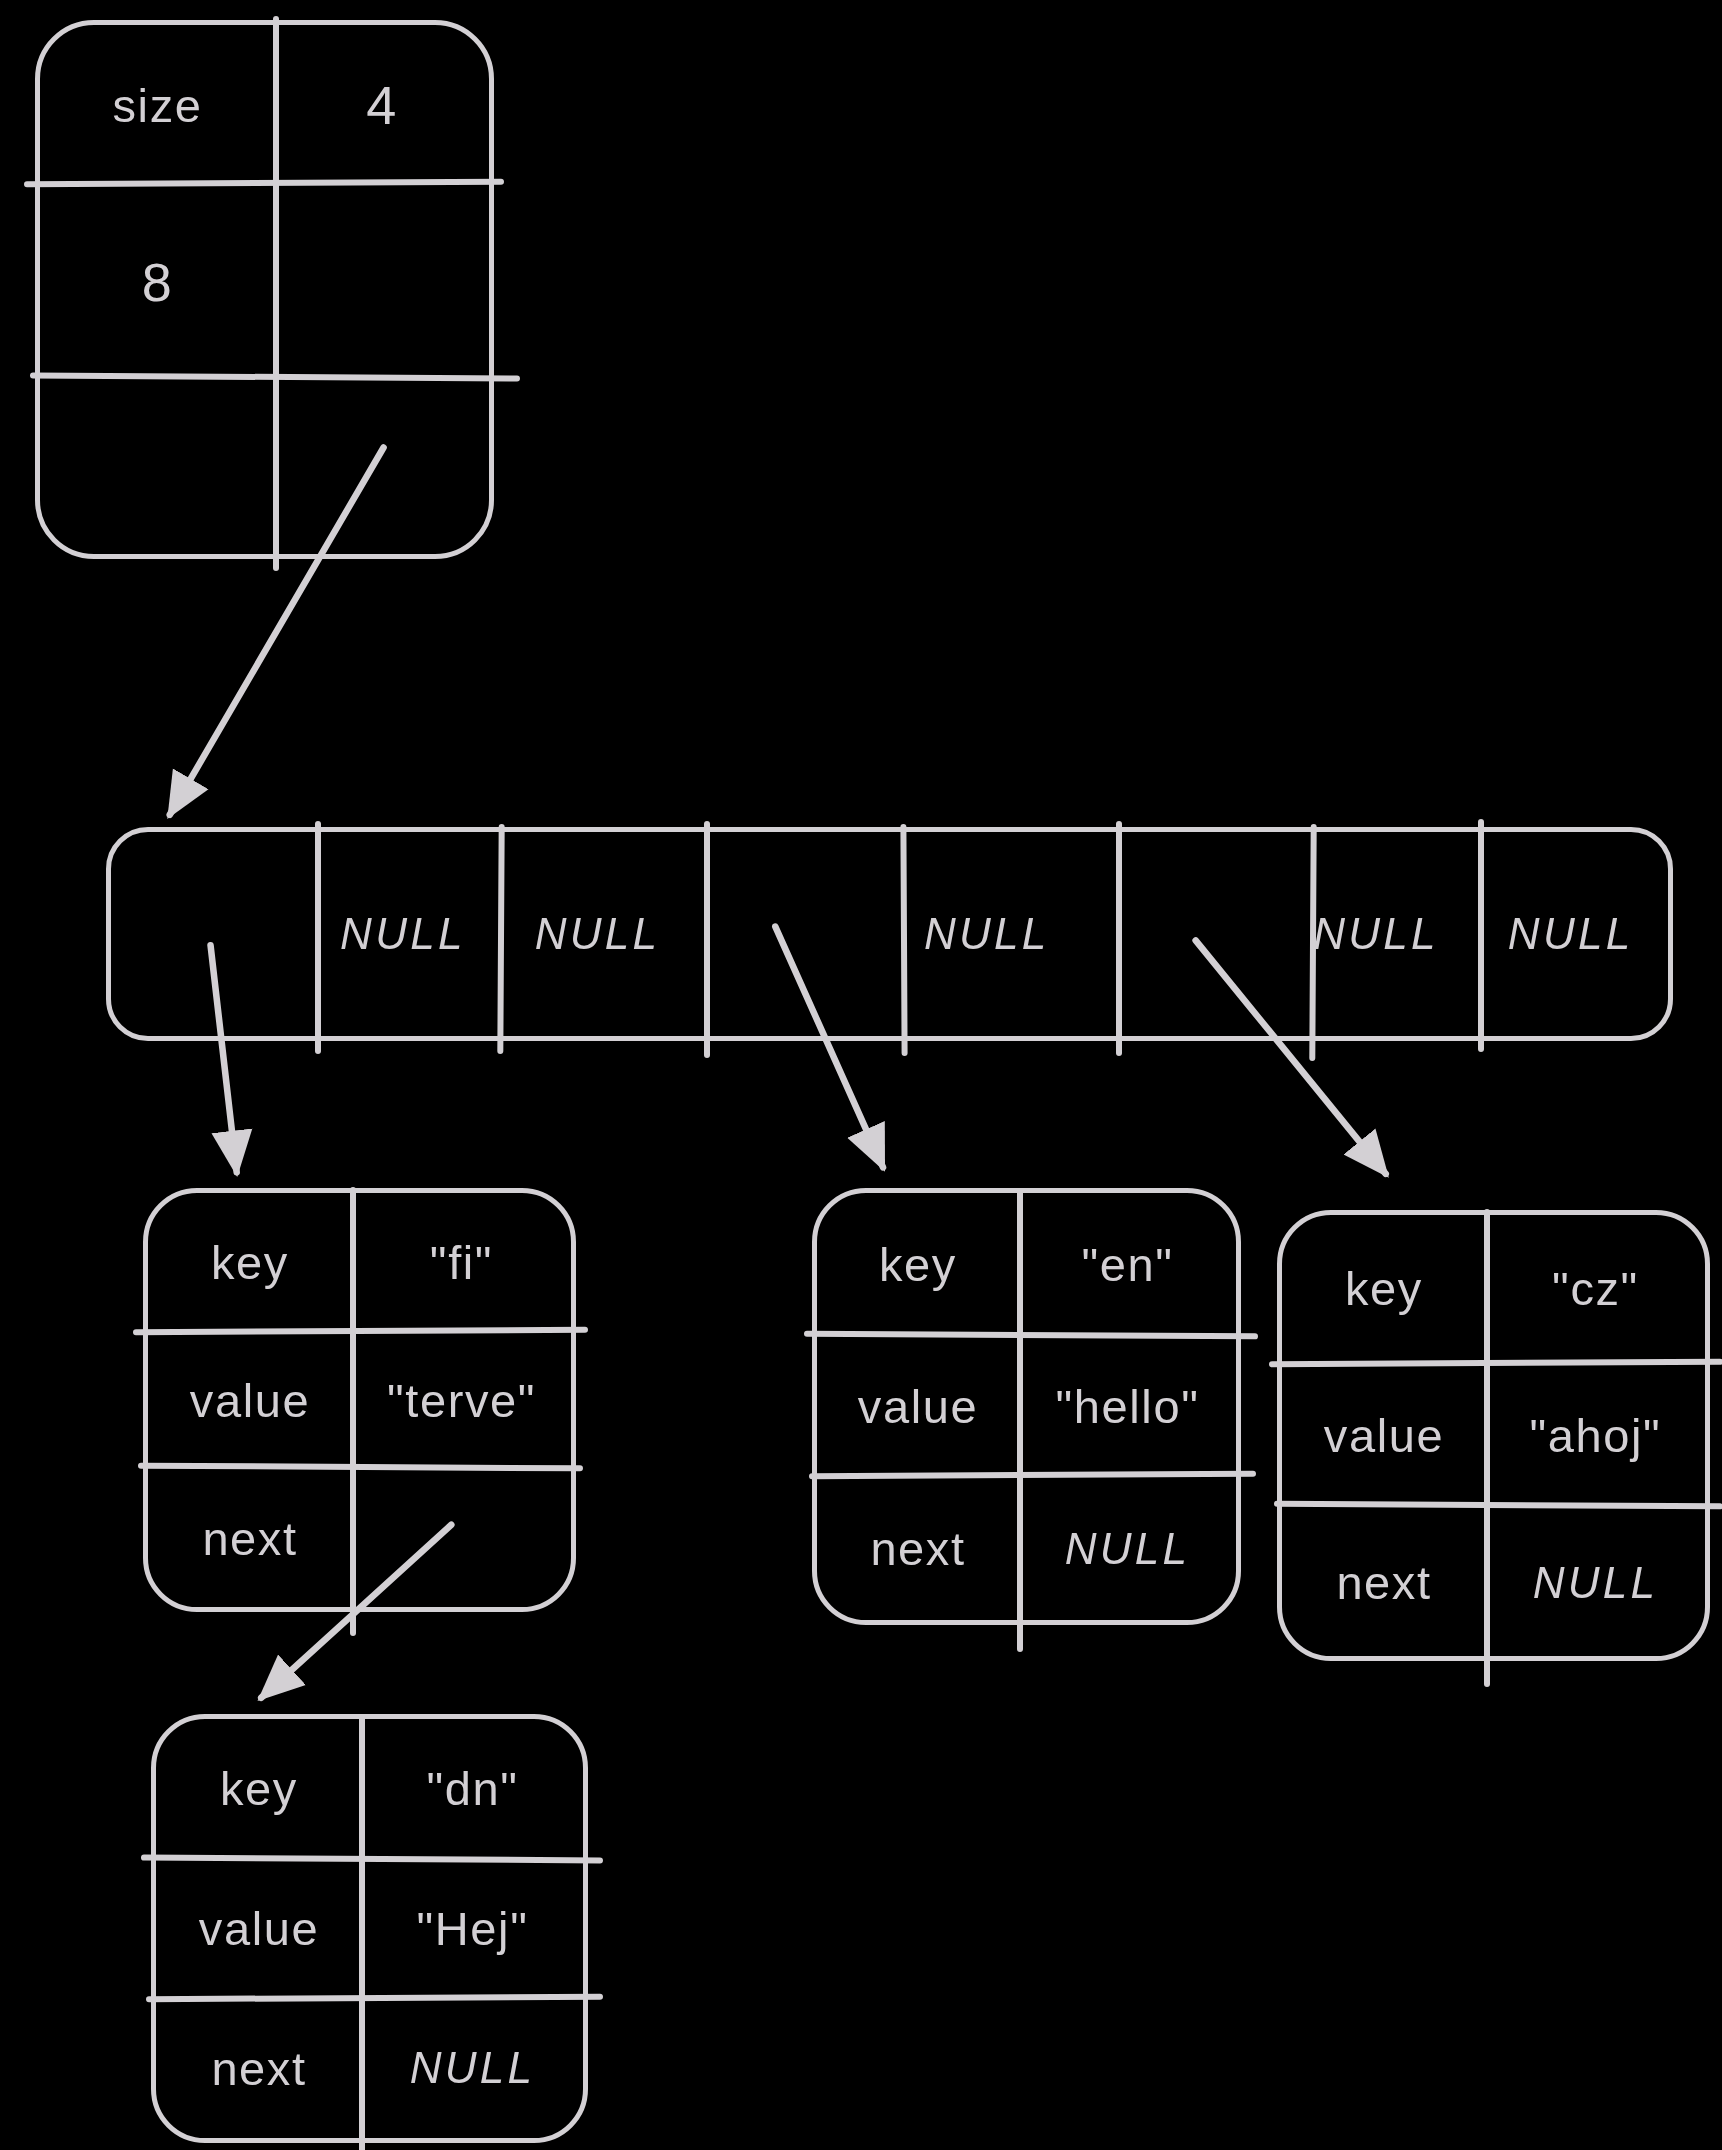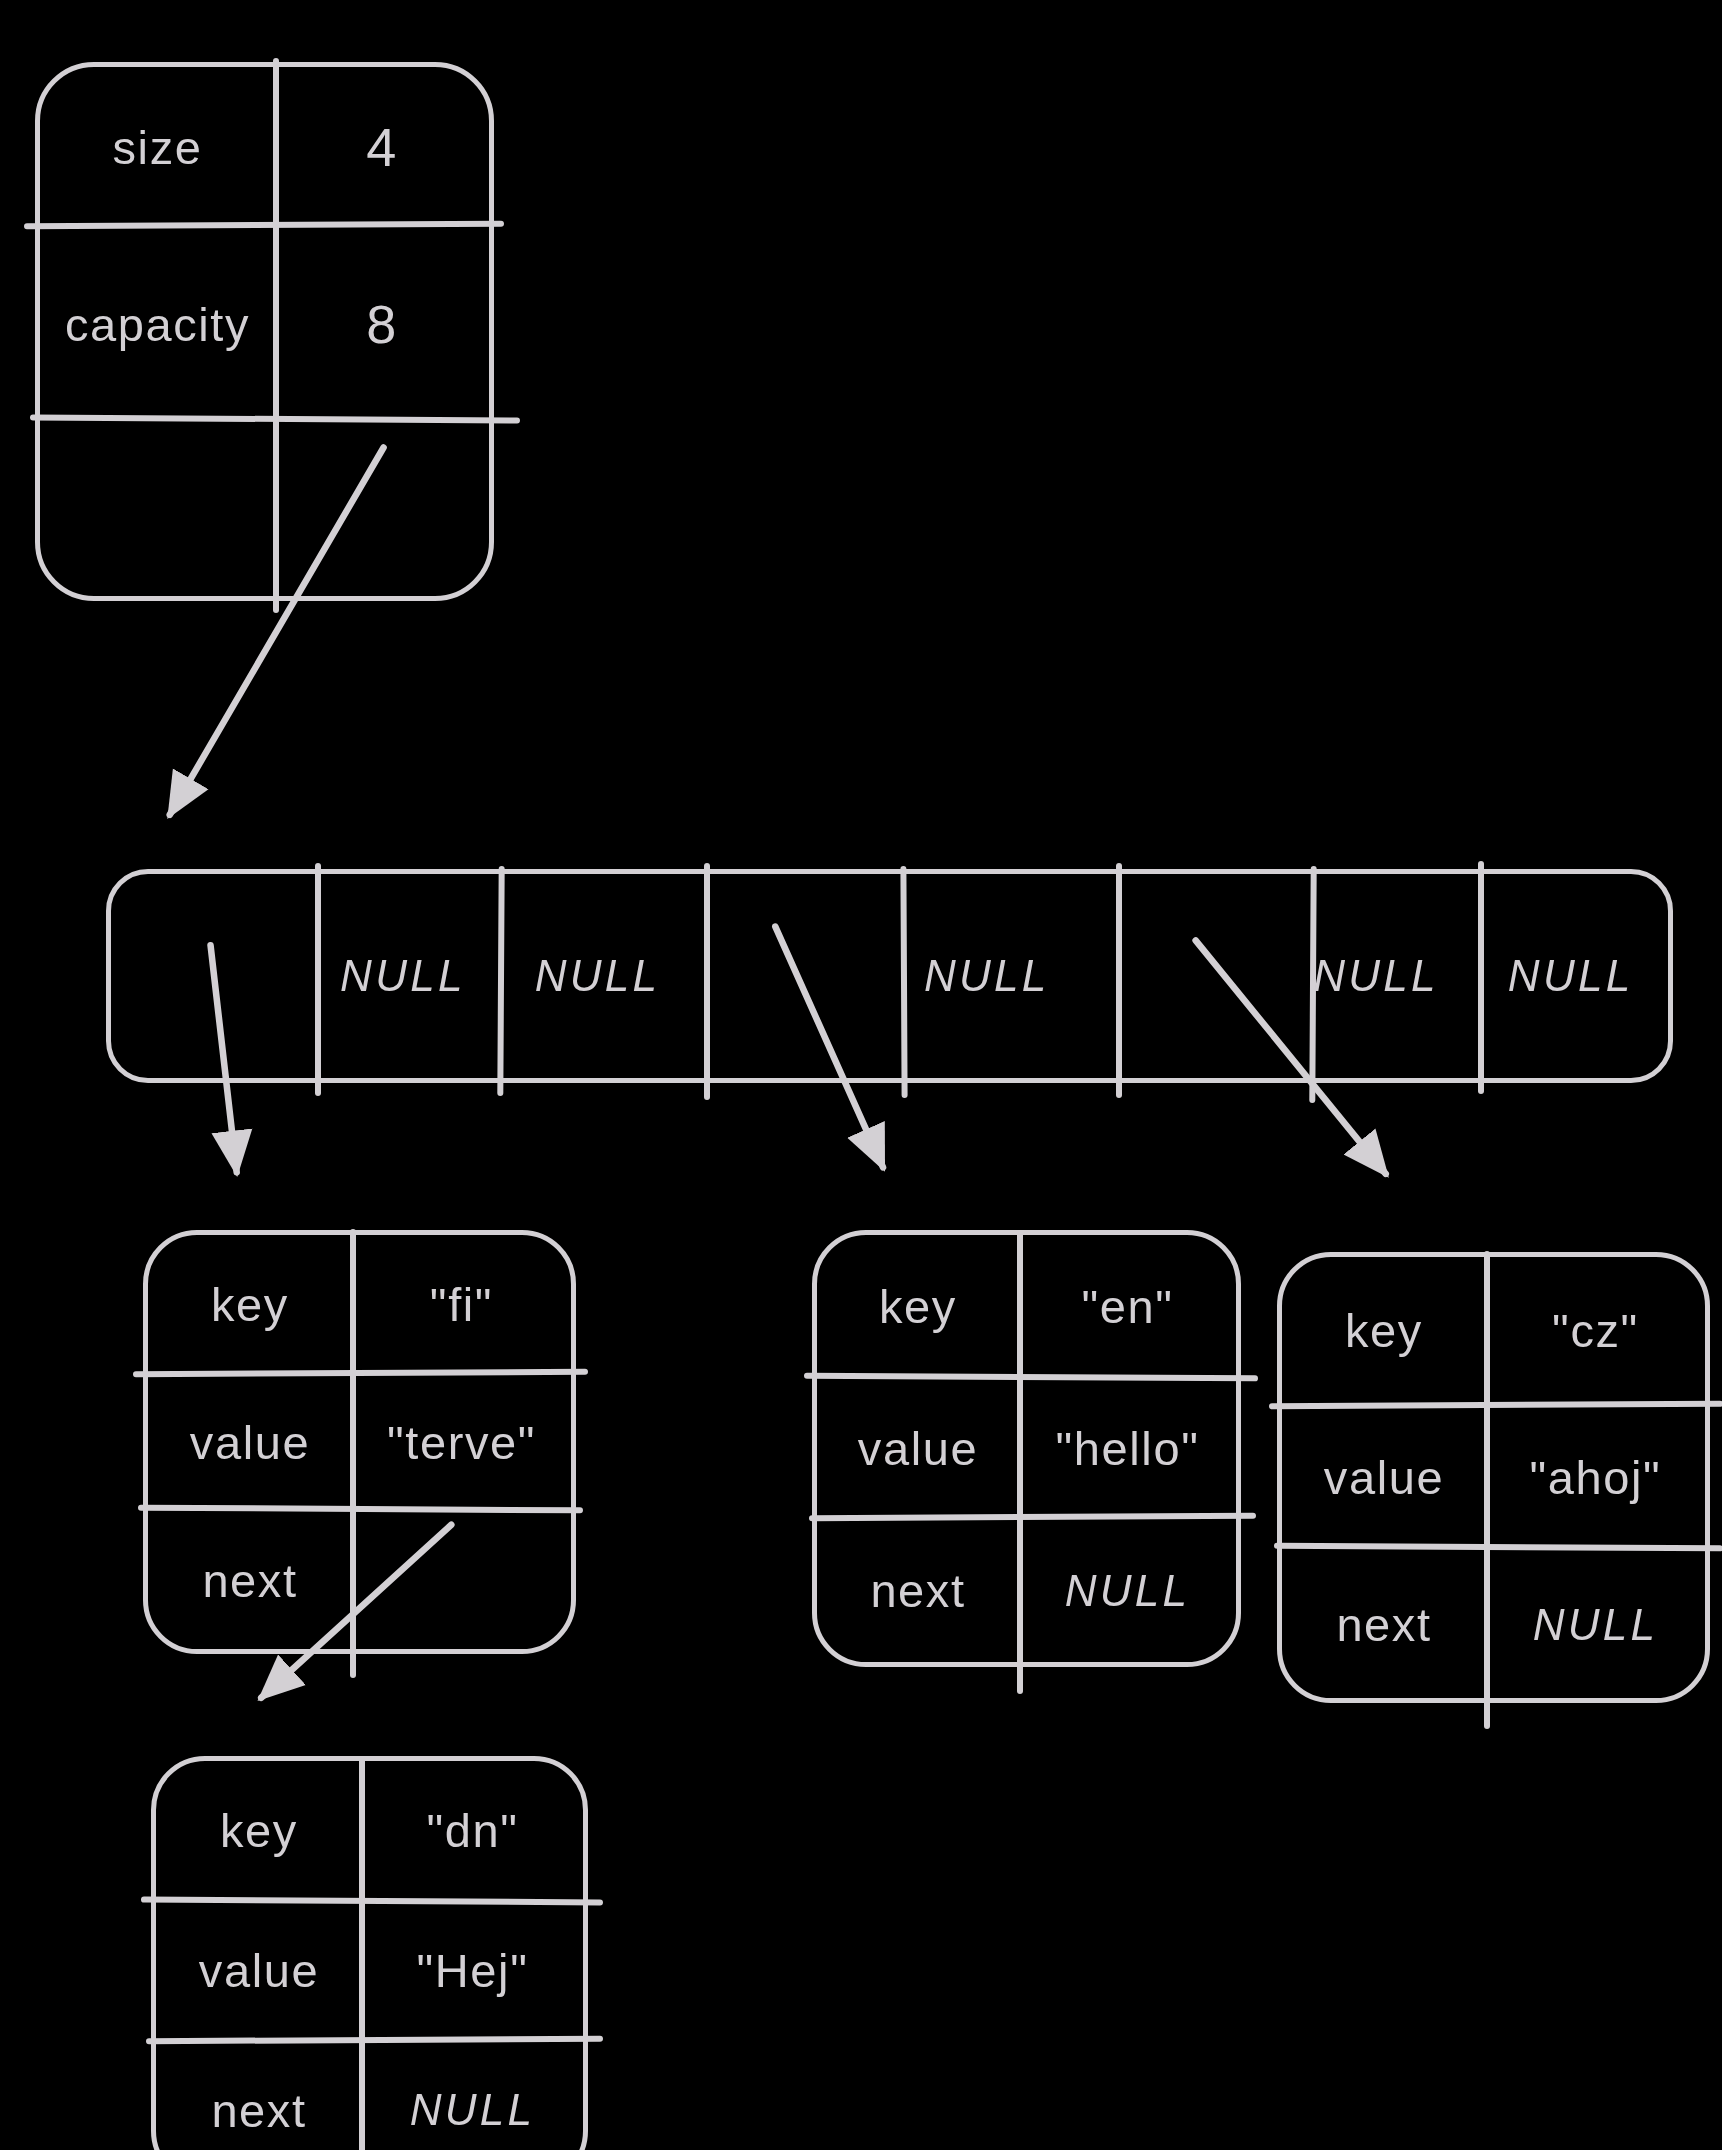--- a/index.html
+++ b/index.html
@@ -8,21 +8,20 @@
   body { font-family: "Liberation Sans", sans-serif; color: var(--ink); }
   #canvas {
     position: relative;
     width: 1722px; height: 2151px;
     background: #000;
     overflow: hidden;
   }
   .box {
     position: absolute;
     border: 5.7px solid var(--ink);
-    margin-top: 42px;
   }
   .grid { width: 100%; height: 100%; display: grid; }
   .cell {
     display: flex; align-items: center; justify-content: center;
     text-align: center;
     font-size: 47px; letter-spacing: 1.6px;
     white-space: nowrap;
   }
   .cell.big { font-size: 54px; }
   .null { font-style: italic; font-size: 44px; letter-spacing: 3.3px; text-align: center; }
@@ -36,21 +35,20 @@
 </style>
 </head>
 <body>
 
 <div id="canvas">
 
   <div class="box" style="left:35px; top:20.4px; width:459px; height:539px; border-radius:59px;">
     <div class="grid" style="grid-template-columns:235px 1fr; grid-template-rows:160px 194px 1fr;">
       <div class="cell">size</div>
       <div class="cell big">4</div>
-      <div class="cell">capacity</div>
       <div class="cell big">8</div>
       <div class="cell"></div>
     </div>
     <div class="vline" style="left:233px; top:-9.8px; height:555px;"></div>
     <div class="hline t2" style="left:-16.3px; top:155px; width:480px;"></div>
     <div class="hline t1" style="left:-9.8px; top:349px; width:490px;"></div>
   </div>
 
   <div class="box" style="left:106px; top:827px; width:1567px; height:214px; border-radius:42px;">
     <div class="grid" style="grid-template-columns:repeat(8,1fr);">

